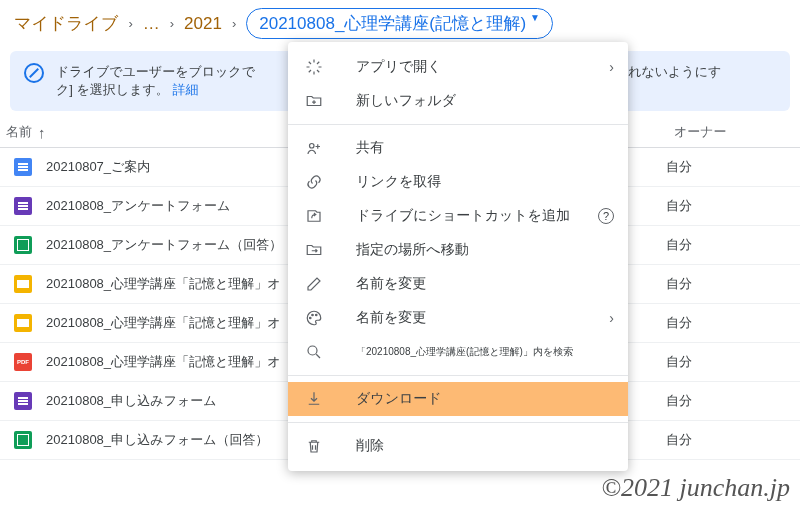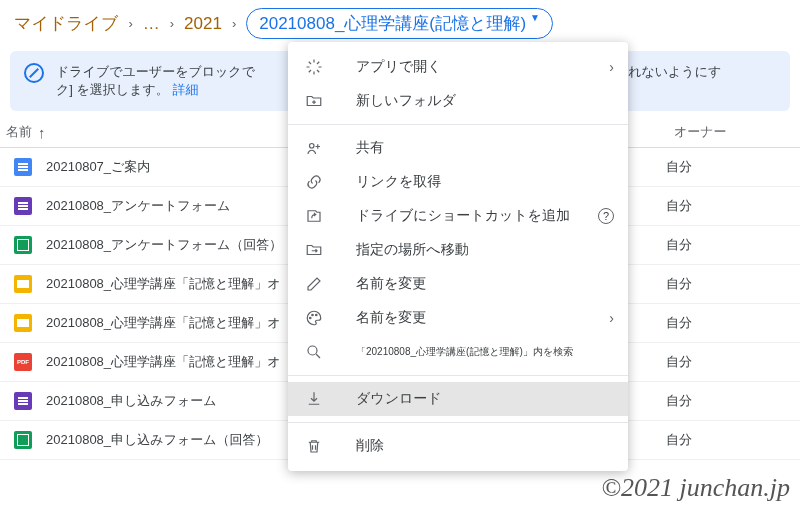--- a/index.html
+++ b/index.html
@@ -20,21 +20,21 @@
   .docs::after{content:"";position:absolute;left:4px;right:4px;top:5px;height:2px;background:#fff;box-shadow:0 3px 0 #fff,0 6px 0 #fff;}
   .forms { background: #673ab7; position: relative;}
   .forms::after{content:"";position:absolute;left:4px;right:4px;top:5px;height:2px;background:#fff;box-shadow:0 3px 0 #fff,0 6px 0 #fff;}
   .sheets { background: #0f9d58; position: relative;}
   .sheets::after{content:"";position:absolute;left:3px;right:3px;top:3px;bottom:3px;border:1px solid #fff;}
   .slides { background: #f4b400; position: relative;}
   .slides::after{content:"";position:absolute;left:3px;right:3px;top:5px;bottom:5px;background:#fff;}
   .pdf { background: #ea4335; color:#fff;font-size:6px;font-weight:bold;display:flex;align-items:center;justify-content:center;}
   .menu { position: absolute; left: 288px; top: 42px; width: 340px; background: #fff; border-radius: 4px; box-shadow: 0 2px 12px rgba(0,0,0,0.28); padding: 8px 0; z-index: 20;}
   .menu-item { display: flex; align-items: center; padding: 8px 16px; gap: 32px; font-size: 14px; color: #3c4043; cursor: pointer; position: relative;}
-  .menu-item.highlight { background: #e5e5e5; }
+  .menu-item.highlight { background: #fdba74; }
   .menu-item .arrow { position: absolute; right: 14px; color: #5f6368; }
   .menu-item .qmark { position: absolute; right: 14px; width:16px;height:16px;border:1px solid #5f6368;border-radius:50%;font-size:11px;display:flex;align-items:center;justify-content:center; }
   .menu-sep { height: 1px; background: #e3e5e8; margin: 6px 0; }
   .mi-icon { width: 20px; display:flex; align-items:center; justify-content:center; color:#5f6368; }
   .mi-icon svg { width: 18px; height: 18px; stroke: #5f6368; fill: none; stroke-width: 1.6; }
   .watermark { position:absolute; right:10px; bottom:6px; font-size:26px; color:#555; font-style:italic; font-family: Georgia, serif; text-shadow:0 0 4px #fff,0 0 4px #fff; pointer-events:none;}
   .block-icon{width:20px;height:20px;border:2px solid #1a73e8;border-radius:50%;position:relative;flex-shrink:0;}
   .block-icon::after{content:"";position:absolute;left:2px;right:2px;top:7px;height:2px;background:#1a73e8;transform:rotate(-45deg);}
   .sort-arrow{font-size:15px;}
 </style>

